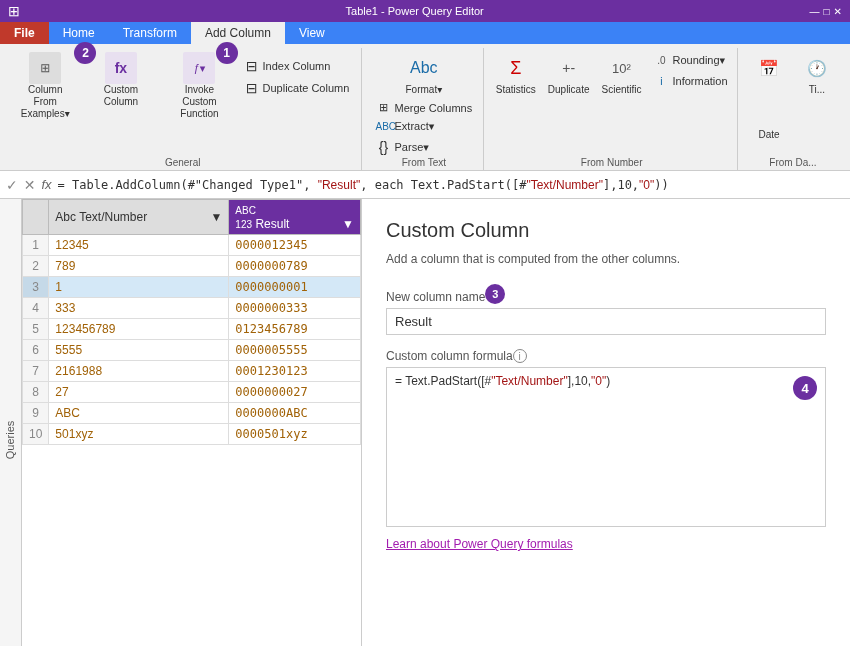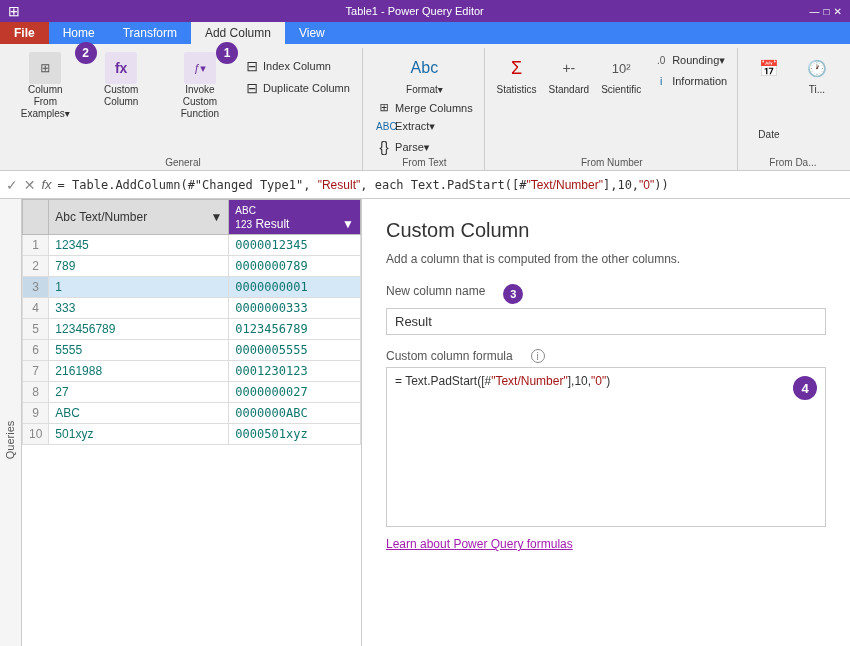--- a/index.html
+++ b/index.html
@@ -137,21 +137,21 @@
       padding: 3px 6px;
       text-align: left;
       font-weight: normal;
       color: #333;
     }
     .data-table th.col-text { width: 180px; }
     .data-table th.col-result { background: #6b2fa0; color: white; }
     .data-table td {
       border: 1px solid #ddd;
       padding: 3px 6px;
-      color: #0f766e;
+      color: #a16207;
     }
     .data-table td.row-num { color: #888; width: 20px; text-align: center; background: #f5f5f5; }
     .data-table tr.highlighted td { background: #d4e8f7; }
     .data-table tr.highlighted td.row-num { background: #c5d9e8; }
     .data-table td.result-val { font-family: Consolas, monospace; }
 
     
     .custom-column-panel {
       flex: 1;
       padding: 20px 24px;
@@ -167,22 +167,22 @@
     .panel-desc {
       font-size: 12px;
       color: #555;
       margin-bottom: 18px;
     }
     .panel-label {
       font-size: 12px;
       color: #555;
       margin-bottom: 4px;
       display: flex;
-      align-items: flex-start;
-      gap: 18px;
+      align-items: flex-end;
+      gap: 0;
     }
     .panel-input {
       width: 100%;
       border: 1px solid #ccc;
       padding: 5px 8px;
       font-size: 13px;
       color: #333;
       margin-bottom: 14px;
       outline: none;
     }
@@ -325,21 +325,21 @@
     </div>
 
     <div class="ribbon-group" style="min-width: 180px;">
       <div class="ribbon-buttons">
         <div class="ribbon-btn-large">
           <div class="icon-box" style="font-size:18px; color:#c00;">Σ</div>
           <span style="font-size:10px;">Statistics</span>
         </div>
         <div class="ribbon-btn-large">
           <div class="icon-box" style="font-size:14px; color:#555;">+-</div>
-          <span style="font-size:10px;">Standard</span>
+          <span style="font-size:10px;">Duplicate</span>
         </div>
         <div class="ribbon-btn-large">
           <div class="icon-box" style="font-size:13px; color:#555;">10²</div>
           <span style="font-size:10px;">Scientific</span>
         </div>
         <div style="display:flex; flex-direction:column; gap:2px; margin-top:2px;">
           <div class="ribbon-btn-small">
             <span class="sm-icon" style="font-size:10px; color:#555;">.0</span>
             <span>Rounding▾</span>
           </div>

